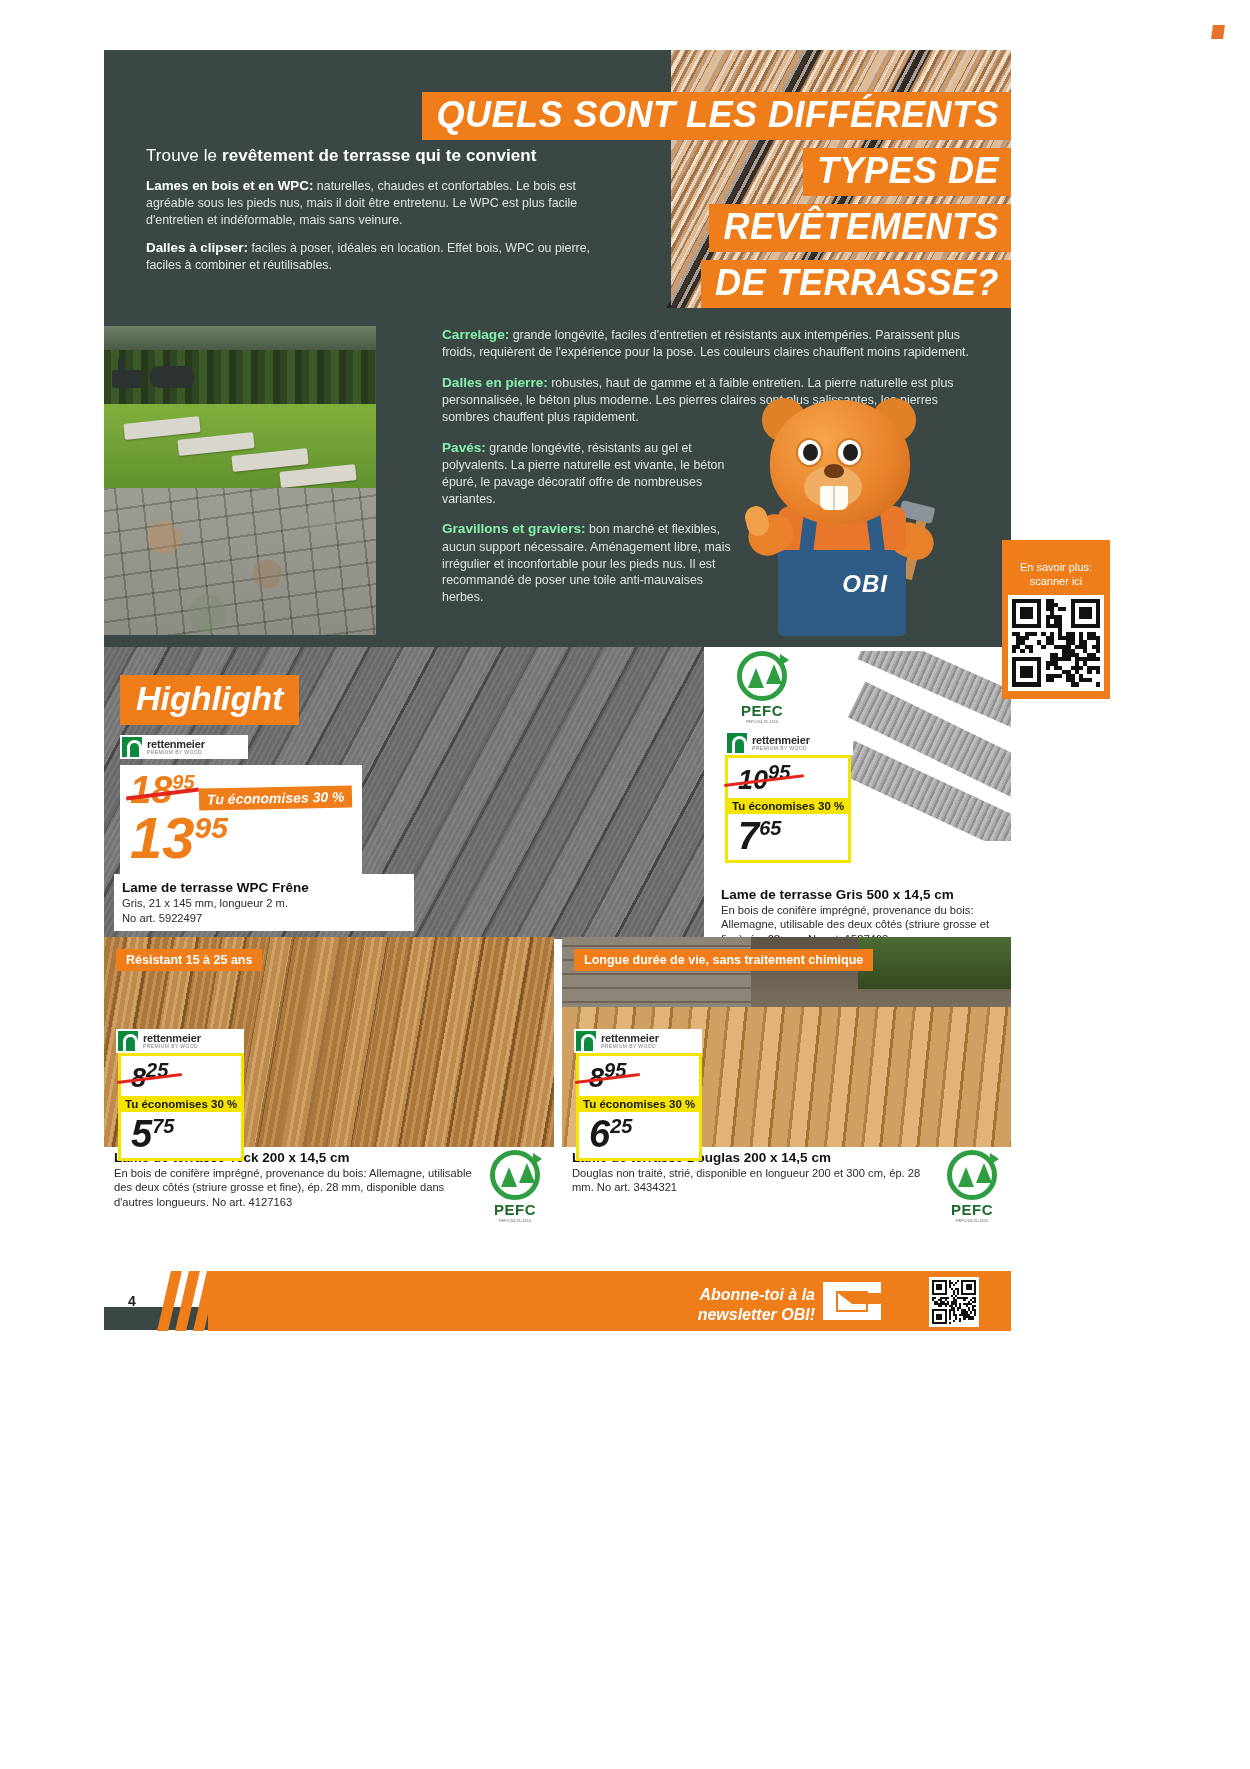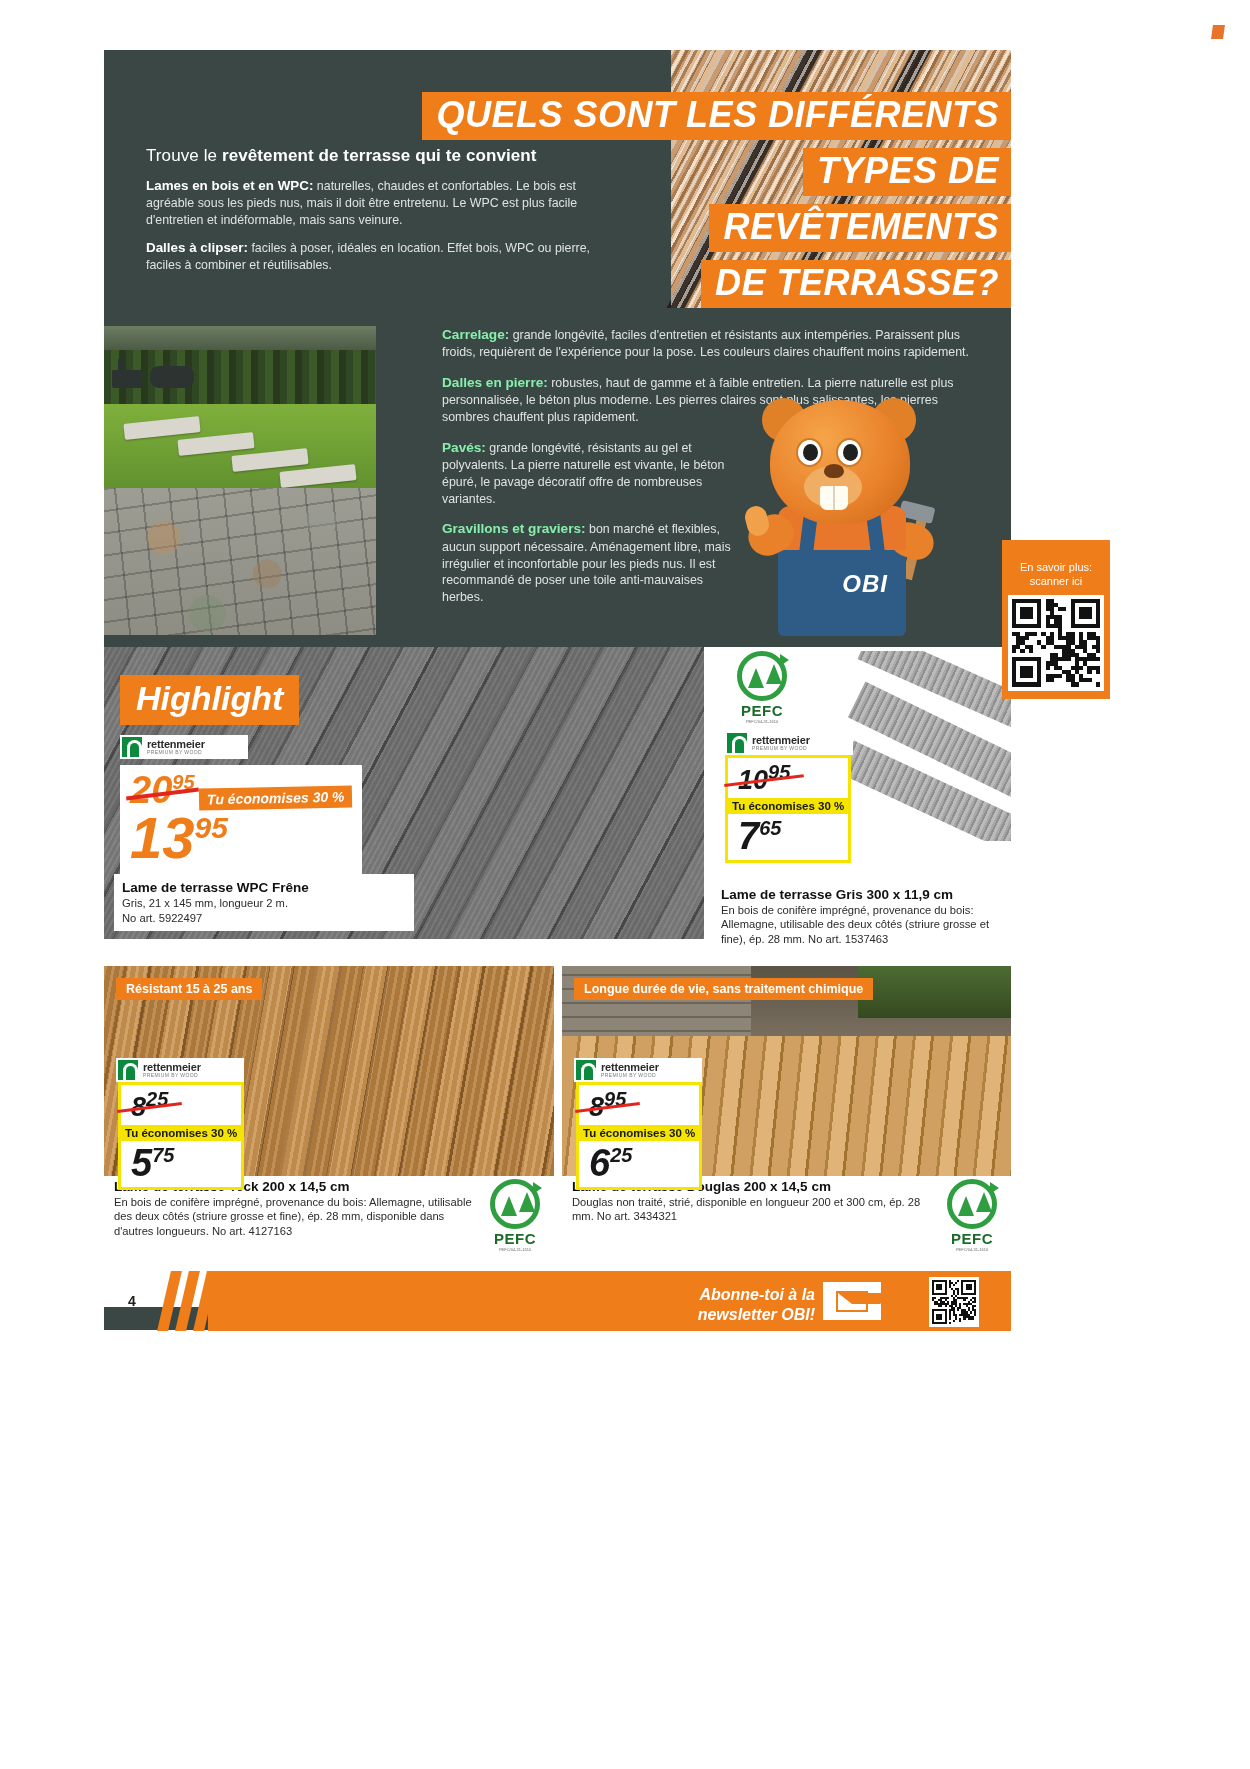--- a/index.html
+++ b/index.html
@@ -815,21 +815,21 @@
           <div class="rm-mark"></div>
           <div class="rm-txt">
             <div class="rm-name">rettenmeier</div>
             <div class="rm-sub">PREMIUM BY WOOD</div>
           </div>
         </div>
       </div>
 
       <div style="position:absolute;left:16px;top:118px;z-index:4;">
         <div class="pricetag">
-          <div class="old-price"><span>20</span><sup>95</sup></div>
+          <div class="old-price"><span>18</span><sup>95</sup></div>
           <div class="save-bar">Tu économises 30 %</div>
           <div class="new-price"><span>13</span><sup>95</sup></div>
         </div>
       </div>
 
       <div style="position:absolute;left:10px;bottom:8px;width:300px;background:#fff;padding:6px 8px;z-index:4;">
         <div class="prod-desc">Lame de terrasse WPC Frêne</div>
         <div class="prod-sub">Gris, 21 x 145 mm, longueur 2 m.</div>
         <div class="prod-sub">No art. 5922497</div>
       </div>
@@ -863,26 +863,26 @@
 
       <div style="position:absolute;left:8px;top:108px;">
         <div class="pricetag-y">
           <div class="old-price"><span>10</span><sup>95</sup></div>
           <div class="save-bar">Tu économises 30 %</div>
           <div class="new-price"><span>7</span><sup>65</sup></div>
         </div>
       </div>
 
       <div style="position:absolute;left:4px;top:240px;width:286px;">
-        <div class="prod-desc">Lame de terrasse Gris 300 x 11,9 cm</div>
+        <div class="prod-desc">Lame de terrasse Gris 500 x 14,5 cm</div>
         <div class="prod-sub">En bois de conifère imprégné, provenance du bois: Allemagne, utilisable des deux côtés (striure grosse et fine), ép. 28 mm. No art. 1537463</div>
       </div>
     </div>
 
-    <div class="bot-row" style="top:319px;padding-left:8px;">
+    <div class="bot-row" style="top:290px;padding-left:8px;">
 
       <div class="bcard left">
         <div class="b-photo">
           <div class="teak-tex"></div>
         </div>
         <div class="ribbon">Résistant 15 à 25 ans</div>
 
         <div style="position:absolute;left:12px;top:92px;z-index:5;">
           <div class="rm-logo">
             <div class="rm-mark"></div>

